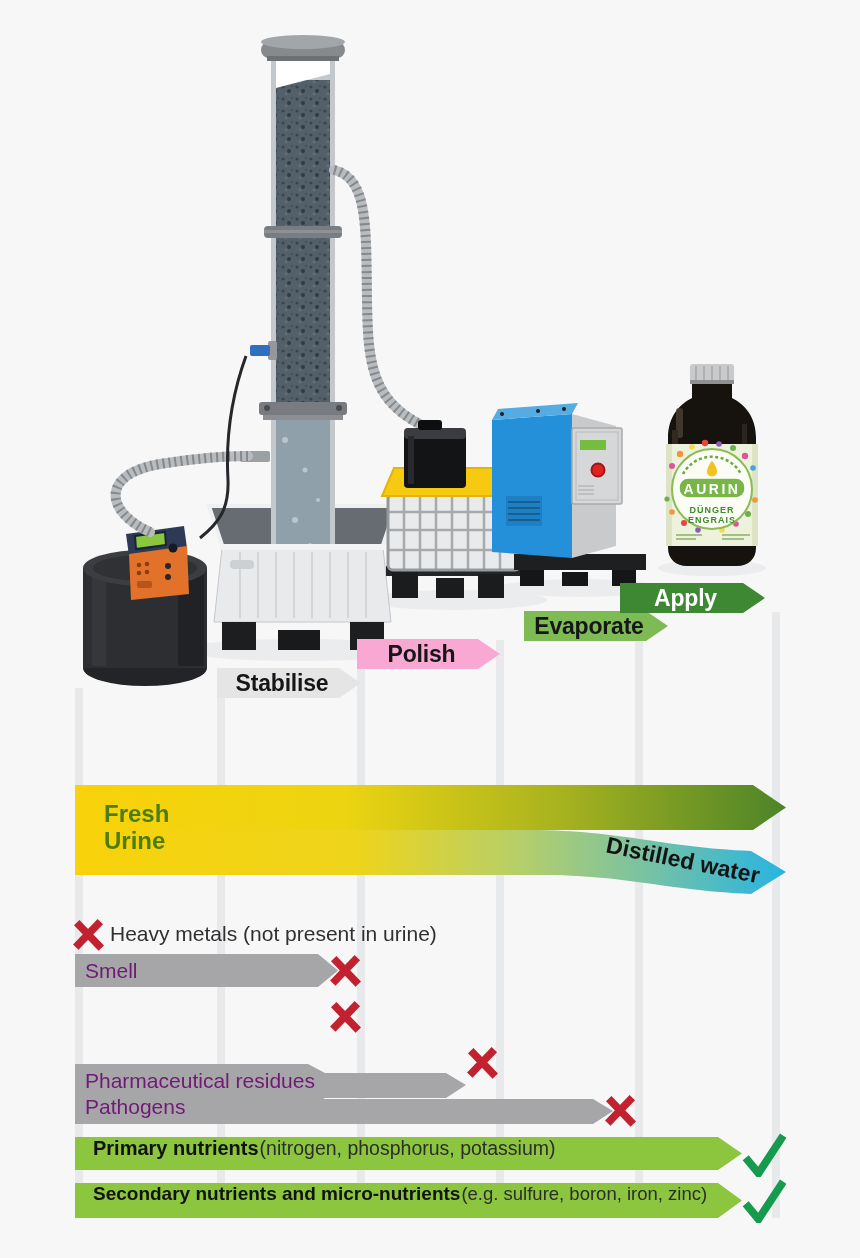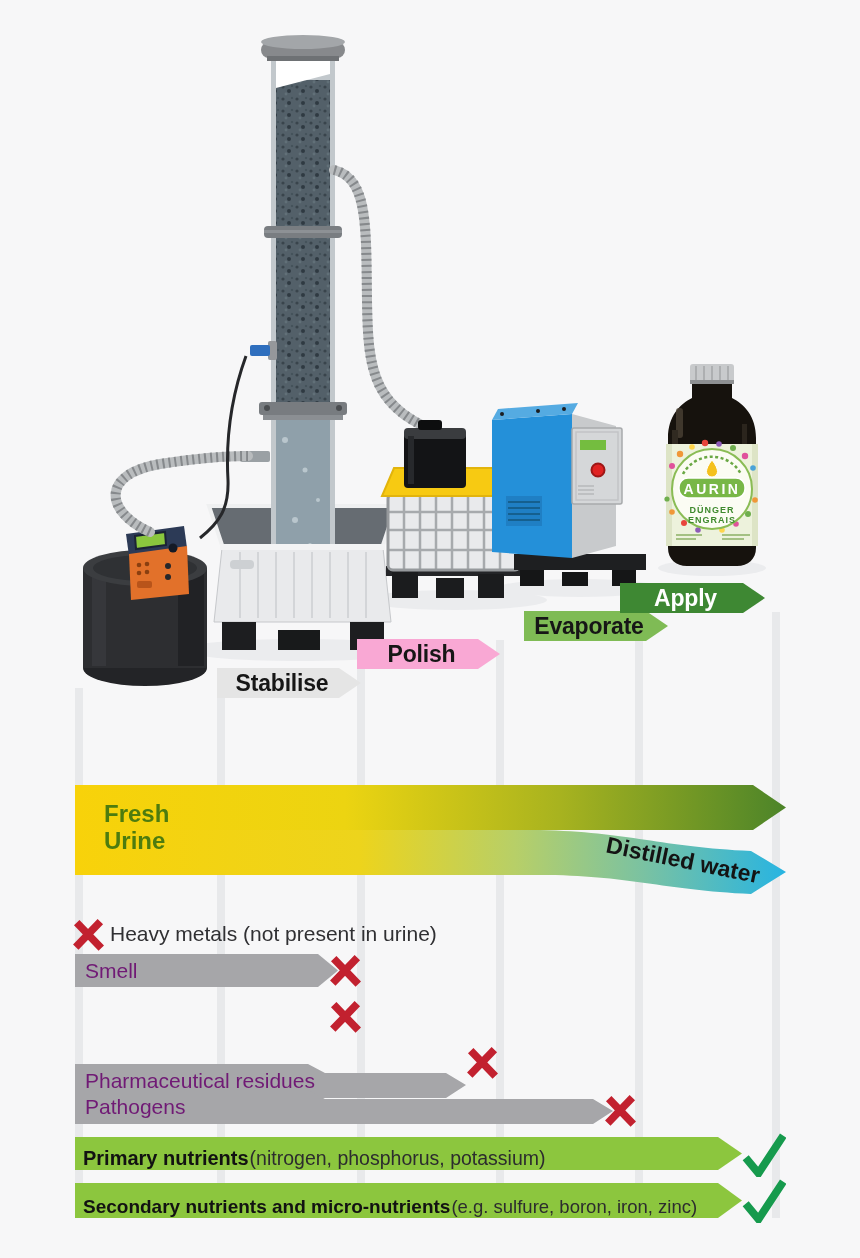--- a/index.html
+++ b/index.html
@@ -38,21 +38,21 @@
   .b-smell{left:75px;top:954px;width:263px;height:33px;}
   .b-volatile{left:75px;top:999px;width:263px;height:33px;}
   .b-pharma{left:75px;top:1044px;width:391px;height:34px;
     clip-path:polygon(0 0,233px 0,250px 9px,371px 9px,391px 21px,371px 34px,0 34px);margin-top:20px;}
   .b-pathogens{left:75px;top:1090px;width:538px;height:34px;
     clip-path:polygon(0 0,233px 0,250px 9px,518px 9px,538px 21px,518px 34px,0 34px);}
 
   
   .greenbar{
     position:absolute;left:75px;width:667px;background:#8cc63e;color:#1b1b1d;font-size:20px;
-    display:flex;align-items:flex-end;padding-left:8px;box-sizing:border-box;white-space:nowrap;
+    display:flex;align-items:flex-start;padding-left:18px;box-sizing:border-box;white-space:nowrap;
     clip-path:polygon(0 0,calc(100% - 24px) 0,100% 50%,calc(100% - 24px) 100%,0 100%);
   }
   .greenbar .b{font-weight:bold;color:#121212;}
   .greenbar .d{margin-left:1px;color:#2c2c2e;font-size:19.5px;}
   .gb-1{top:1137px;height:33px;}
   .gb-2{top:1183px;height:35px;font-size:19px;}
   .gb-2 .d{font-size:18.5px;}
 
   .mark{position:absolute;}
 </style>

